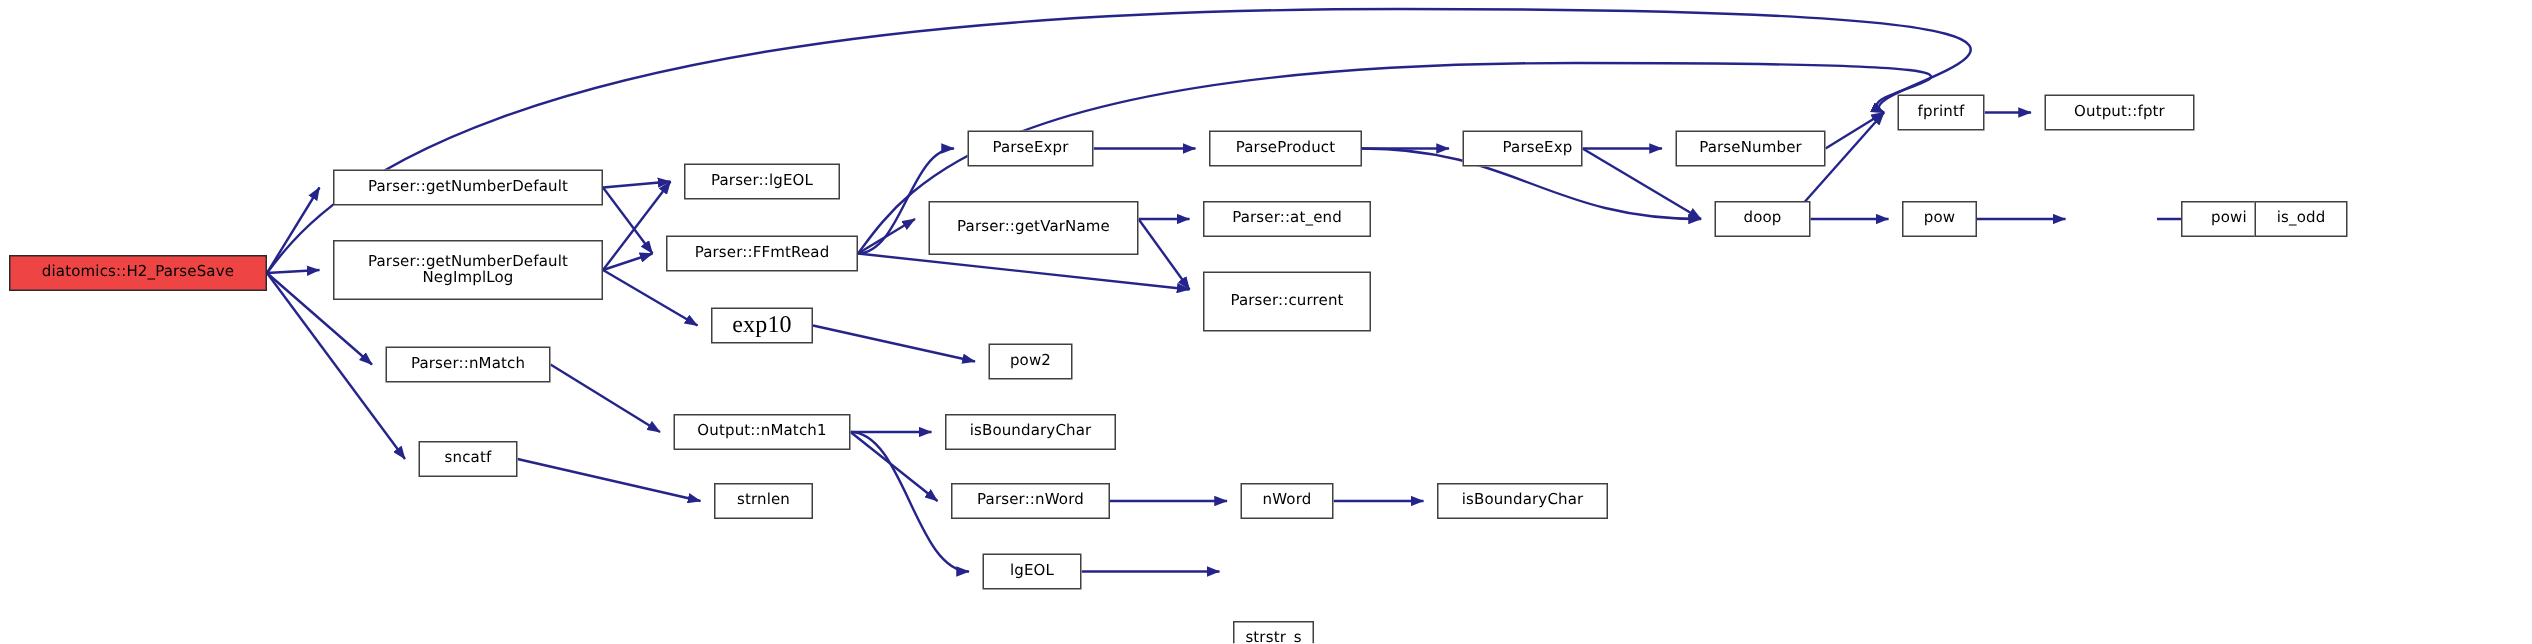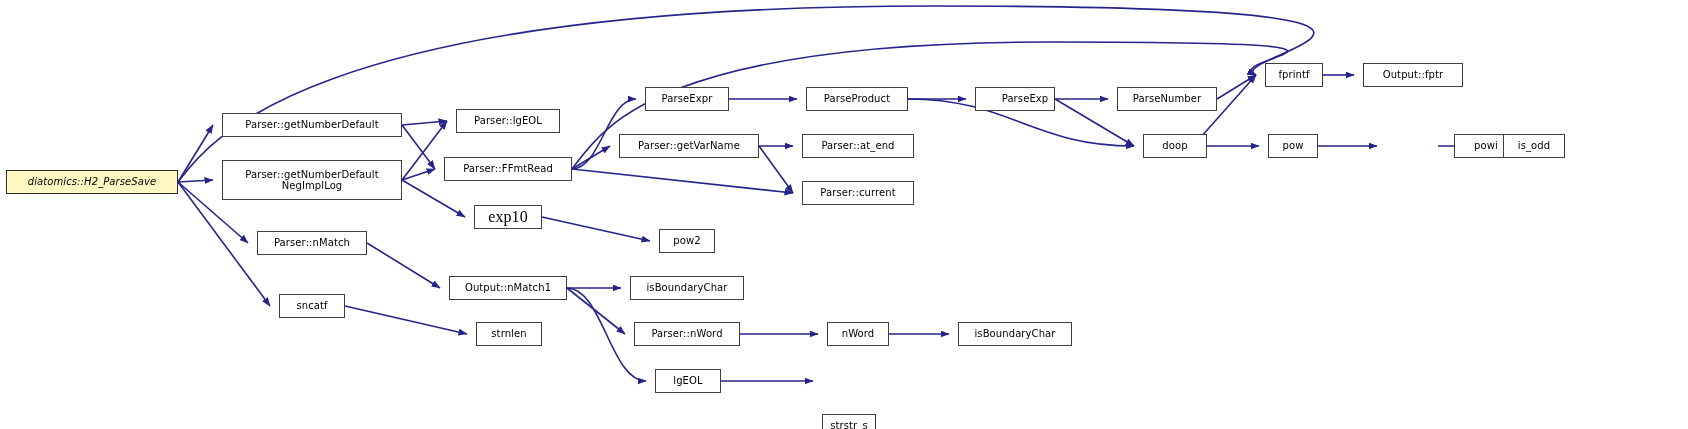--- a/index.html
+++ b/index.html
@@ -34,24 +34,23 @@
     align-items: center;
     justify-content: center;
     text-align: center;
     font-size: 10px;
     line-height: 1.12;
     letter-spacing: 0.1px;
     white-space: pre;
     z-index: 5;
   }
   .gnode.root {
-    background: #fef9c3;
+    background: #ef4444;
     border-color: #2b2b2b;
     font-weight: 400;
-    font-style: italic;
   }
   .gnode.mono {
     font-family: Liberation Serif, serif;
     font-size: 16px;
   }
 </style>
 </head>
 <body>
 
 <div id="graph-root">
@@ -105,28 +104,28 @@
     <div class="gnode" style="left: 222px; top: 160px; width: 180px; height: 40px;">Parser::getNumberDefault
 NegImplLog</div>
     <div class="gnode" style="left: 257px; top: 231px; width: 110px; height: 24px;">Parser::nMatch</div>
     <div class="gnode" style="left: 279px; top: 294px; width: 66px; height: 24px;">sncatf</div>
     <div class="gnode" style="left: 456px; top: 109px; width: 104px; height: 24px;">Parser::lgEOL</div>
     <div class="gnode" style="left: 444px; top: 157px; width: 128px; height: 24px;">Parser::FFmtRead</div>
     <div class="gnode mono" style="left: 474px; top: 205px; width: 68px; height: 24px;">exp10</div>
     <div class="gnode" style="left: 449px; top: 276px; width: 118px; height: 24px;">Output::nMatch1</div>
     <div class="gnode" style="left: 476px; top: 322px; width: 66px; height: 24px;">strnlen</div>
     <div class="gnode" style="left: 645px; top: 87px; width: 84px; height: 24px;">ParseExpr</div>
-    <div class="gnode" style="left: 619px; top: 134px; width: 140px; height: 24px;">Parser::getVarName</div>
+    <div class="gnode" style="left: 619px; top: 134px; width: 140px; height: 36px;">Parser::getVarName</div>
     <div class="gnode" style="left: 659px; top: 229px; width: 56px; height: 24px;">pow2</div>
     <div class="gnode" style="left: 630px; top: 276px; width: 114px; height: 24px;">isBoundaryChar</div>
     <div class="gnode" style="left: 634px; top: 322px; width: 106px; height: 24px;">Parser::nWord</div>
     <div class="gnode" style="left: 655px; top: 369px; width: 66px; height: 24px;">lgEOL</div>
     <div class="gnode" style="left: 806px; top: 87px; width: 102px; height: 24px;">ParseProduct</div>
     <div class="gnode" style="left: 802px; top: 134px; width: 112px; height: 24px;">Parser::at_end</div>
-    <div class="gnode" style="left: 802px; top: 181px; width: 112px; height: 24px;">Parser::current</div>
+    <div class="gnode" style="left: 802px; top: 181px; width: 112px; height: 40px;">Parser::current</div>
     <div class="gnode" style="left: 827px; top: 322px; width: 62px; height: 24px;">nWord</div>
     <div class="gnode" style="left: 822px; top: 369px; width: 54px; height: 24px; margin-top: 45px;">strstr_s</div>
     <div class="gnode" style="left: 975px; top: 87px; width: 80px; height: 24px; padding-left: 20px;">ParseExp</div>
     <div class="gnode" style="left: 958px; top: 322px; width: 114px; height: 24px;">isBoundaryChar</div>
     <div class="gnode" style="left: 1117px; top: 87px; width: 100px; height: 24px;">ParseNumber</div>
     <div class="gnode" style="left: 1143px; top: 134px; width: 64px; height: 24px;">doop</div>
     <div class="gnode" style="left: 1265px; top: 63px; width: 58px; height: 24px;">fprintf</div>
     <div class="gnode" style="left: 1268px; top: 134px; width: 50px; height: 24px;">pow</div>
     <div class="gnode" style="left: 1363px; top: 63px; width: 100px; height: 24px;">Output::fptr</div>
     <div class="gnode" style="left: 1454px; top: 134px; width: 52px; height: 24px; padding-left: 12px;">powi</div>

